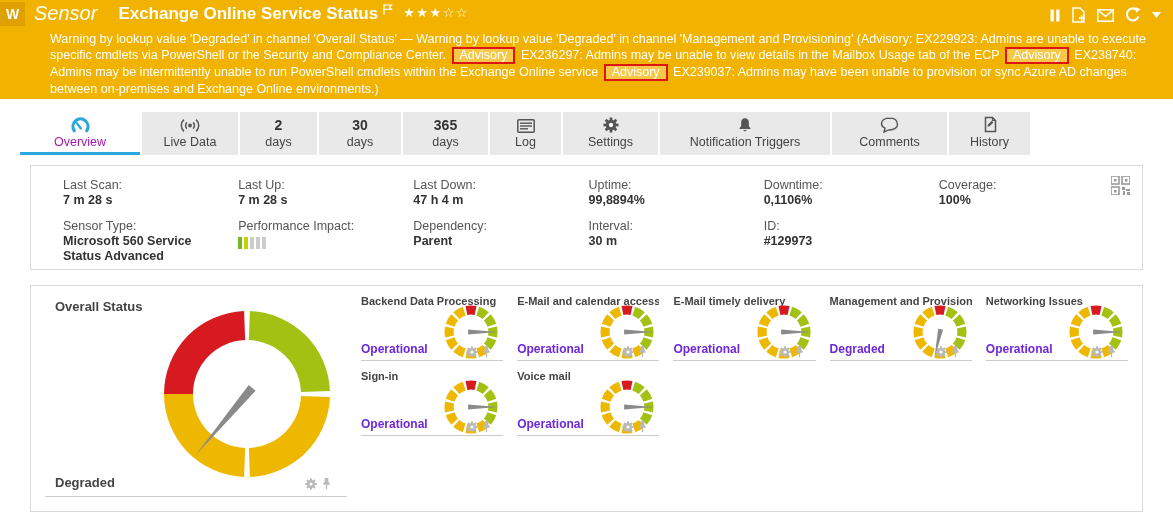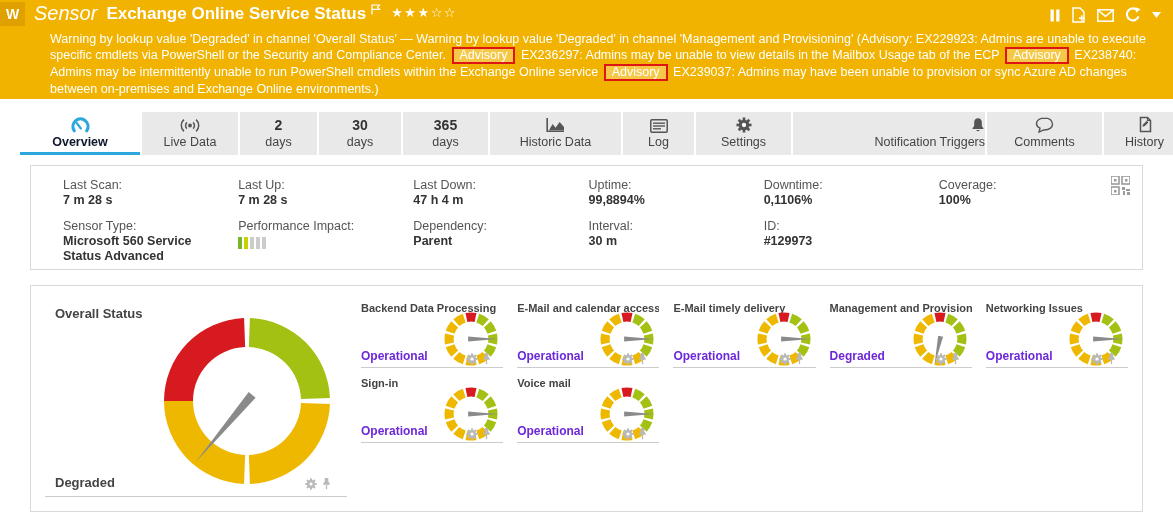--- a/index.html
+++ b/index.html
@@ -7,47 +7,47 @@
   body {
     width:1173px; height:516px; overflow:hidden; background:#fff;
     font-family:"Liberation Sans","DejaVu Sans",sans-serif; font-size:12.5px; color:#333;
   }
   
   .banner { background:#f1b300; height:99px; color:#fff; position:relative; }
   .banner-top { display:flex; align-items:center; height:27px; }
   .logo { width:25px; height:24px; background:#e0a100; display:flex; align-items:center; justify-content:center;
           font-weight:bold; font-size:14px; margin-right:9px; flex:0 0 auto; }
   .kicker { font-style:italic; font-size:20px; margin-right:9px; }
-  .title { font-size:17px; font-weight:bold; margin:0 5px 0 0; }
+  .title { font-size:17px; font-weight:bold; margin:0 5px 0 12px; }
   .flag { margin:-6px 10px 0 0; }
   .stars { font-size:13px; letter-spacing:1.5px; margin-top:-2px; }
   .toolbar { position:absolute; right:12px; top:7px; display:flex; gap:11px; align-items:center; }
   .toolbar span { display:flex; align-items:center; cursor:pointer; }
   .warning { margin:4px 16px 0 50px; line-height:16px; font-size:12.5px; }
   .chip { display:inline-block; border:2px solid #dd1515; background:rgba(255,255,255,.28);
           padding:0 6px; margin:0 2px; line-height:13px; }
   
   .tabs { display:flex; gap:2px; margin:13px 20px 0 20px; height:43px; }
   .tab { background:#e9e9e9; display:flex; flex-direction:column; align-items:center; justify-content:center;
          gap:2px; color:#444; cursor:pointer; border-bottom:3px solid transparent; flex:0 0 auto; }
   .tab.active { background:#fff; border-bottom-color:#2ba7de; }
-  .tab.active .tab-label { font-weight:bold; color:#0f172a; }
+  .tab.active .tab-label { font-weight:normal; color:#a21caf; }
   .tab-icon { height:17px; display:flex; align-items:flex-end; justify-content:center; }
   .tab-top { font-weight:bold; font-size:14px; color:#333; line-height:15px; }
   .tab-label { font-size:12.5px; line-height:14px; }
   
   .info-panel { margin:10px 30px 0; border:1px solid #d9d9d9; height:105px; padding:12px 40px 10px 32px; position:relative; }
   .info-grid { display:grid; grid-template-columns:repeat(6,1fr); column-gap:12px; row-gap:11px; }
   .info-label { color:#555; line-height:15px; }
   .info-value { font-weight:bold; color:#333; line-height:15px; }
   .bars { display:flex; gap:2px; margin-top:3px; }
   .bar { width:4px; height:12px; }
   .qr { position:absolute; top:10px; right:12px; cursor:pointer; }
   
-  .gauges-panel { margin:15px 30px 0; border:1px solid #d9d9d9; height:227px; padding:16px 14px 14px; display:flex; }
+  .gauges-panel { margin:15px 30px 0; border:1px solid #d9d9d9; height:227px; padding:9px 14px 14px; display:flex; }
   .overall-cell { width:302px; flex:0 0 auto; position:relative; border-bottom:1px solid #ccc; margin-right:14px; }
   .overall-title { position:absolute; top:4px; left:10px; font-size:13px; font-weight:bold; color:#444; }
   .overall-gauge { position:absolute; top:15px; left:118px; }
   .overall-status { position:absolute; bottom:6px; left:10px; font-size:13px; font-weight:bold; color:#444; }
   .overall-icons { position:absolute; bottom:6px; right:16px; display:flex; gap:5px; align-items:center; }
   .small-grid { flex:1; display:grid; grid-template-columns:repeat(5,1fr); column-gap:14px;
                 grid-auto-rows:66px; row-gap:9px; align-content:start; }
   .gcell { position:relative; border-bottom:1px solid #ccc; }
   .gtitle { position:absolute; top:0; left:0; right:0; font-size:11px; font-weight:bold; color:#444; white-space:nowrap; overflow:hidden; }
   .gsvg { position:absolute; top:9px; right:4px; line-height:0; }
@@ -137,29 +137,20 @@
         <span class="tab-top">30</span>
       </span>
     <span class="tab-label">days</span>
   </div>
     <div class="tab" style="width: 85px;">
     <span class="tab-icon">
         <span class="tab-top">365</span>
       </span>
     <span class="tab-label">days</span>
   </div>
-    <div class="tab" style="width: 131px;">
-    <span class="tab-icon">
-        <svg width="19" height="16" viewBox="0 0 19 16">
-          <path d="M1.2 1 V15 M1.2 14.3 H18" stroke="#555" stroke-width="1.6" fill="none"></path>
-          <path d="M3 13.3 l3.6-6.2 3 3.6 4-5.6 4.4 4.8 v3.4 z" fill="#555"></path>
-        </svg>
-      </span>
-    <span class="tab-label">Historic Data</span>
-  </div>
     <div class="tab" style="width: 71px;">
     <span class="tab-icon">
         <svg width="18" height="14" viewBox="0 0 18 14">
           <rect x="0.8" y="0.8" width="16.4" height="12.4" rx="1" fill="none" stroke="#555" stroke-width="1.5"></rect>
           <line x1="3" y1="4.2" x2="15" y2="4.2" stroke="#555" stroke-width="1.4"></line>
           <line x1="3" y1="7" x2="15" y2="7" stroke="#555" stroke-width="1.4"></line>
           <line x1="3" y1="9.8" x2="11" y2="9.8" stroke="#555" stroke-width="1.4"></line>
         </svg>
       </span>
     <span class="tab-label">Log</span>
@@ -174,21 +165,21 @@
           <rect x="-1.7" y="-9.4" width="3.4" height="4.4" fill="#555" transform="rotate(135)"></rect>
           <rect x="-1.7" y="-9.4" width="3.4" height="4.4" fill="#555" transform="rotate(180)"></rect>
           <rect x="-1.7" y="-9.4" width="3.4" height="4.4" fill="#555" transform="rotate(225)"></rect>
           <rect x="-1.7" y="-9.4" width="3.4" height="4.4" fill="#555" transform="rotate(270)"></rect>
           <rect x="-1.7" y="-9.4" width="3.4" height="4.4" fill="#555" transform="rotate(315)"></rect>
           <circle r="2.7" fill="#fff"></circle>
         </svg>
       </span>
     <span class="tab-label">Settings</span>
   </div>
-    <div class="tab" style="width: 192px; align-items: flex-end;">
+    <div class="tab" style="width: 170px;">
     <span class="tab-icon">
         <svg width="14" height="16" viewBox="0 0 16 18">
           <path d="M8 1.2 C5.2 1.2 3.6 3.3 3.6 6 v4.2 L1.8 12.8 v0.7 h12.4 v-0.7 L12.4 10.2 V6 C12.4 3.3 10.8 1.2 8 1.2 z" fill="#555"></path>
           <path d="M6.1 14.6 a1.95 1.95 0 0 0 3.8 0 z" fill="#555"></path>
         </svg>
       </span>
     <span class="tab-label">Notification Triggers</span>
   </div>
     <div class="tab" style="width: 115px; align-items: center;">
     <span class="tab-icon">

